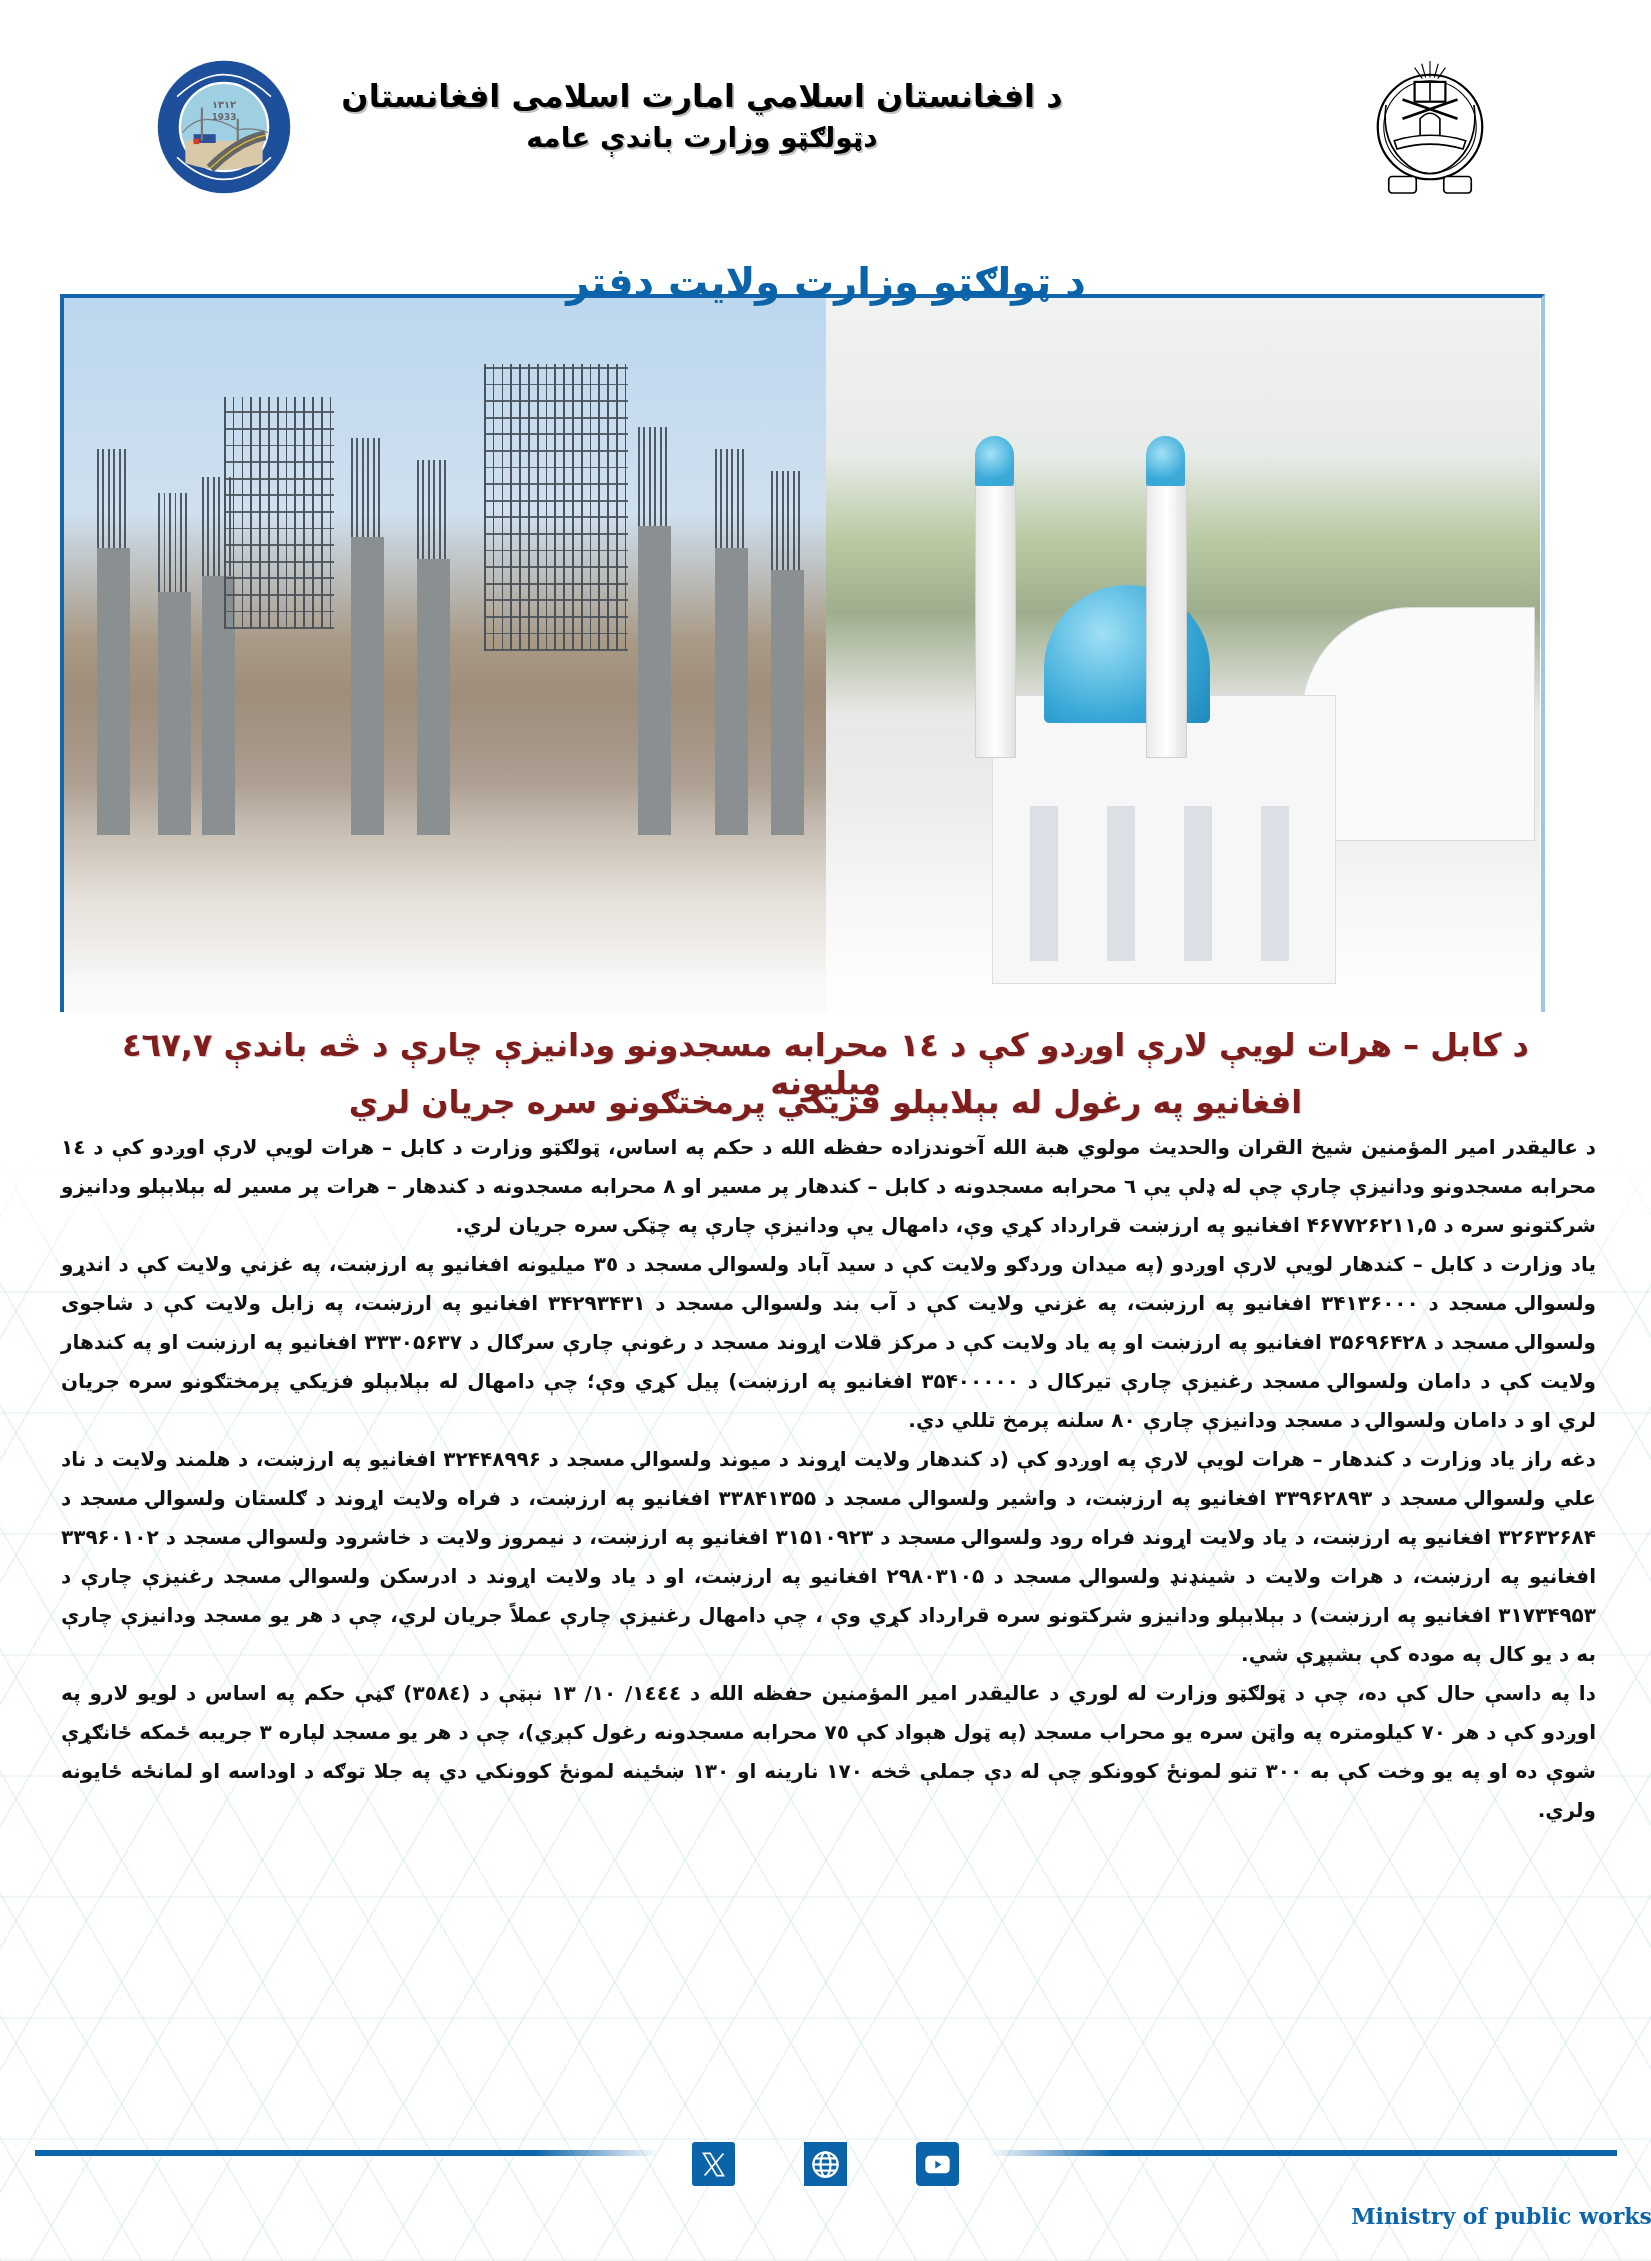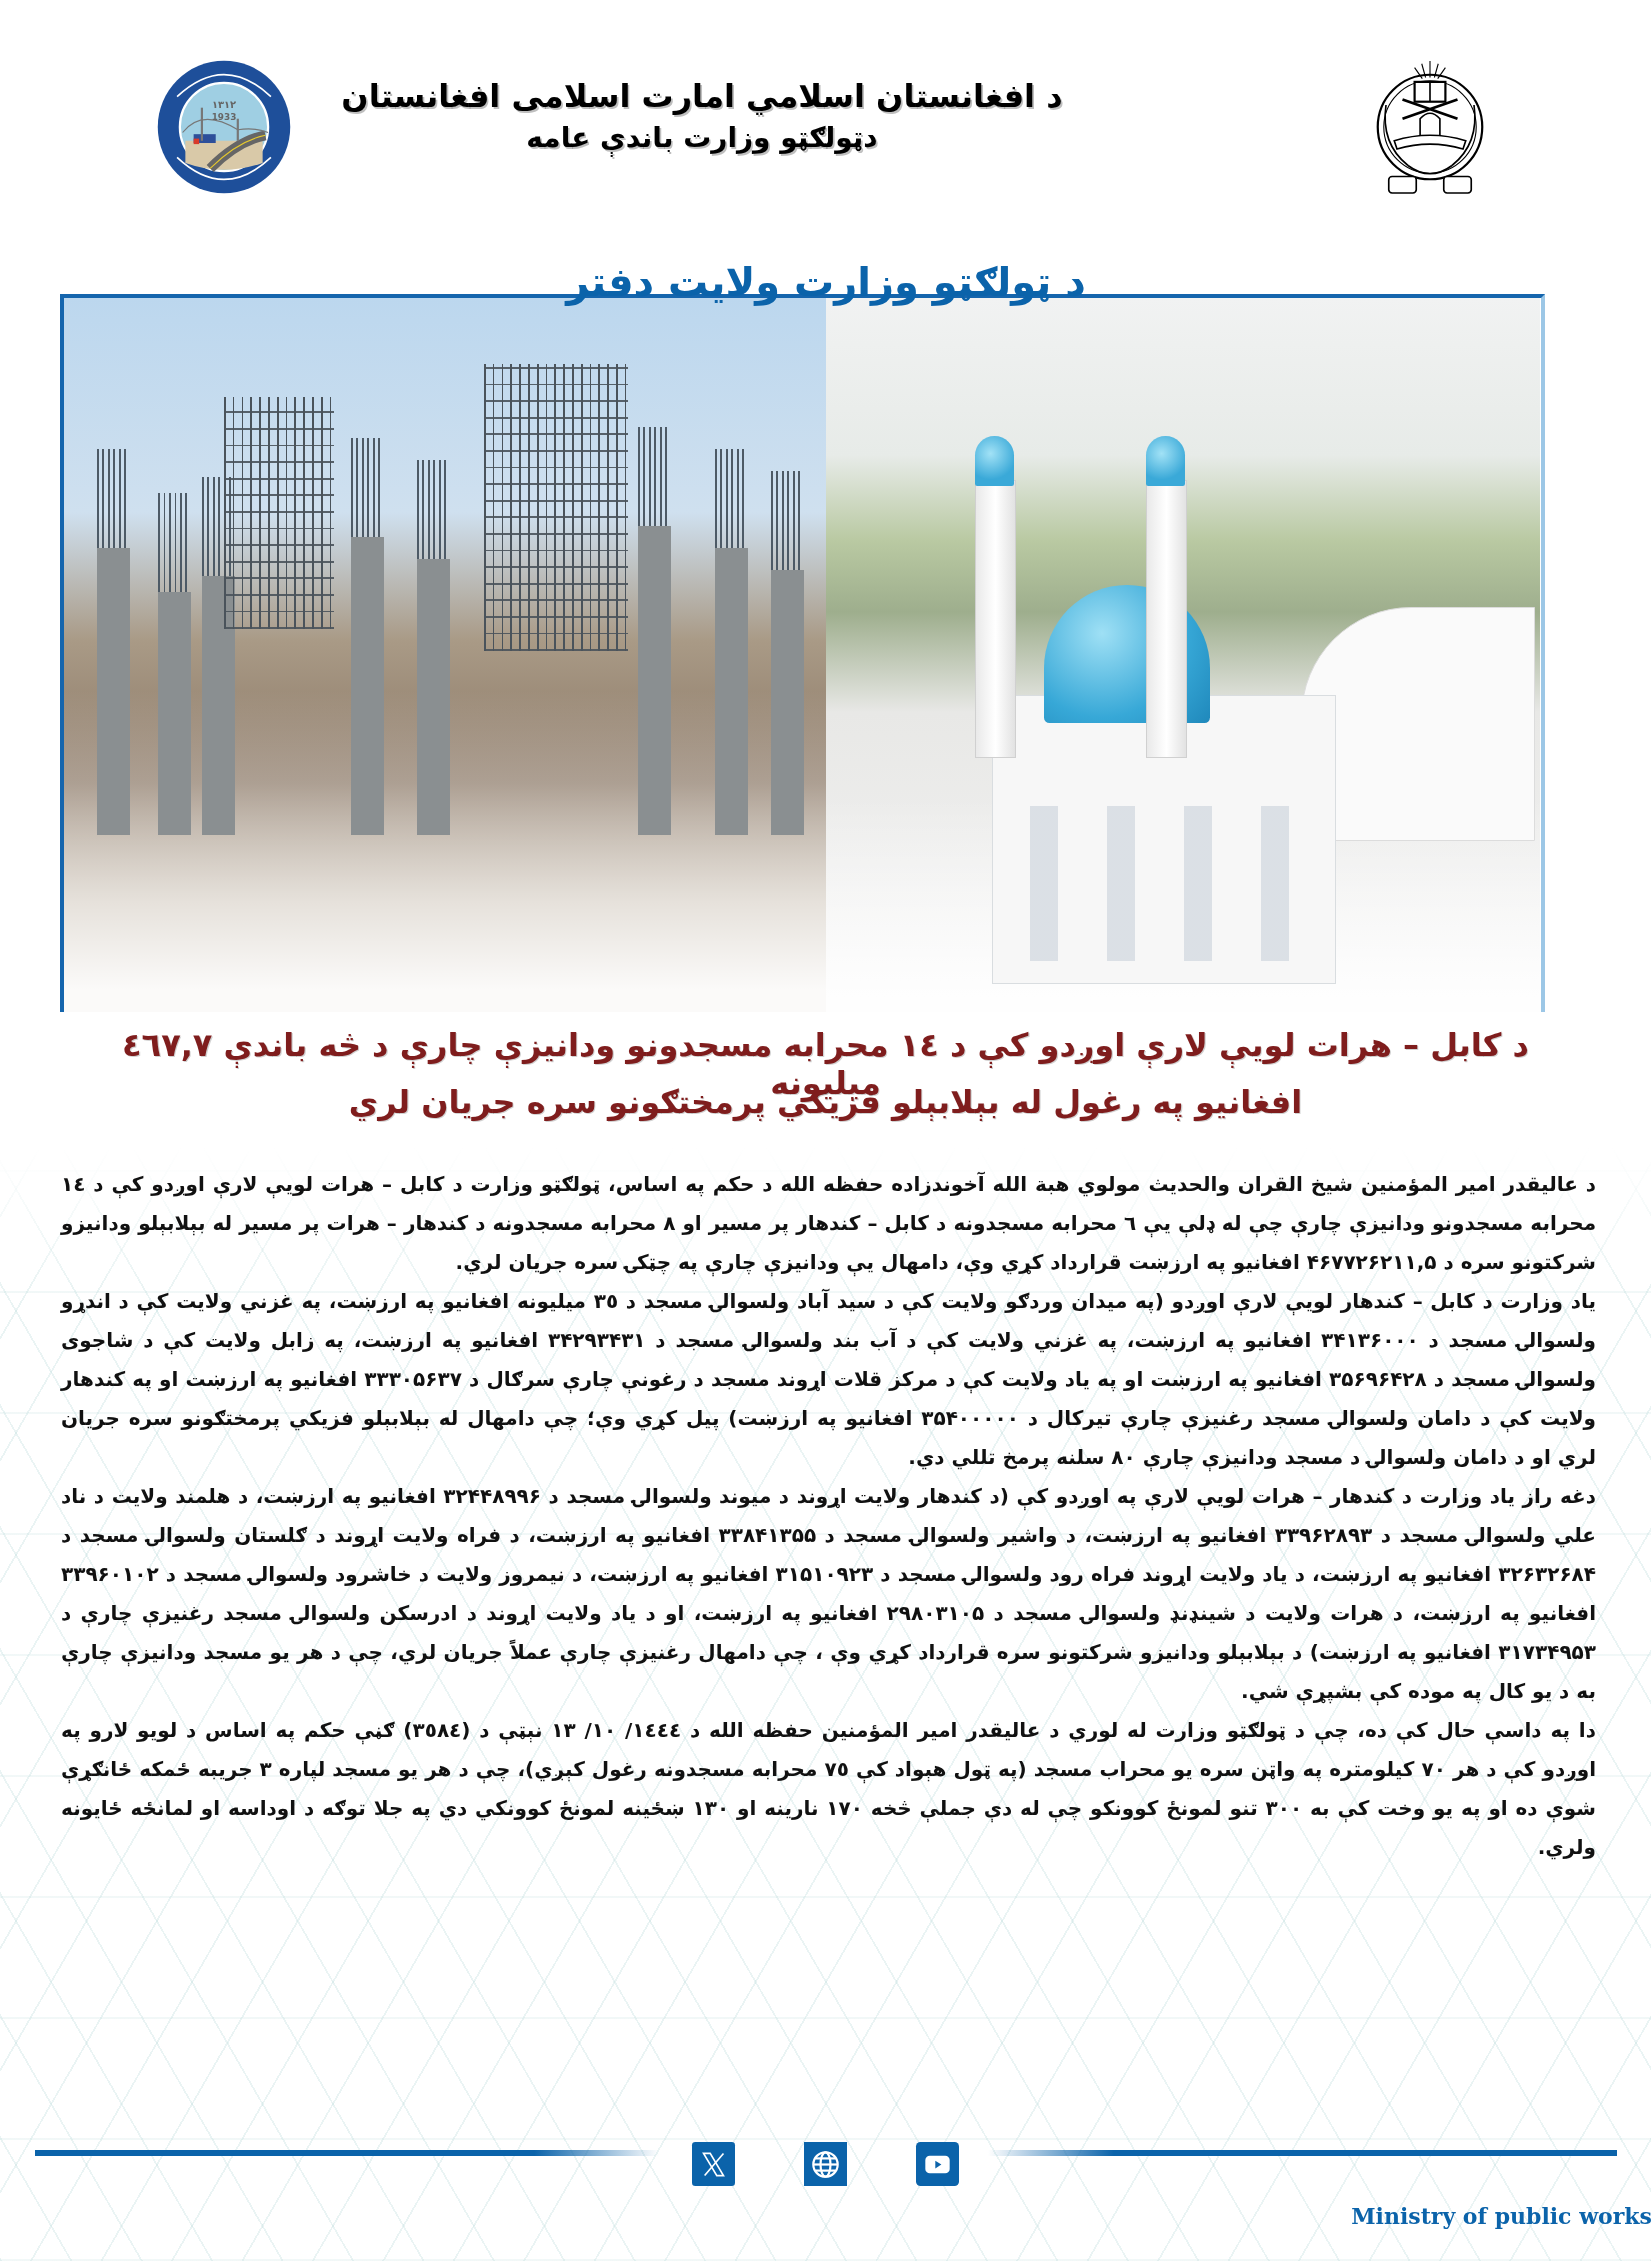--- a/index.html
+++ b/index.html
@@ -79,21 +79,21 @@
     .headline {
       position: absolute; left: 77px; width: 1497px; text-align: center; direction: rtl;
       font-family: "DejaVu Sans", sans-serif; font-weight: bold; color: #7f1d1d; z-index: 4;
       text-shadow: 1.1px 1.1px 0 rgba(0,0,0,0.18);
     }
     .headline.l1 { top: 1026px; font-size: 32px; }
     .headline.l2 { top: 1083px; font-size: 32px; }
 
     
     .body-text {
-      position: absolute; left: 61px; top: 1165px; width: 1535px; z-index: 4;
+      position: absolute; left: 61px; top: 1128px; width: 1535px; z-index: 4;
       direction: rtl; text-align: justify; text-align-last: right;
       font-family: "DejaVu Sans", sans-serif; font-weight: bold; font-size: 20px;
       line-height: 39px; color: #111;
     }
     .body-text p { margin: 0; }
 
     
     .footer-line {
       position: absolute; top: 2150px; height: 5.5px; z-index: 4;
     }

